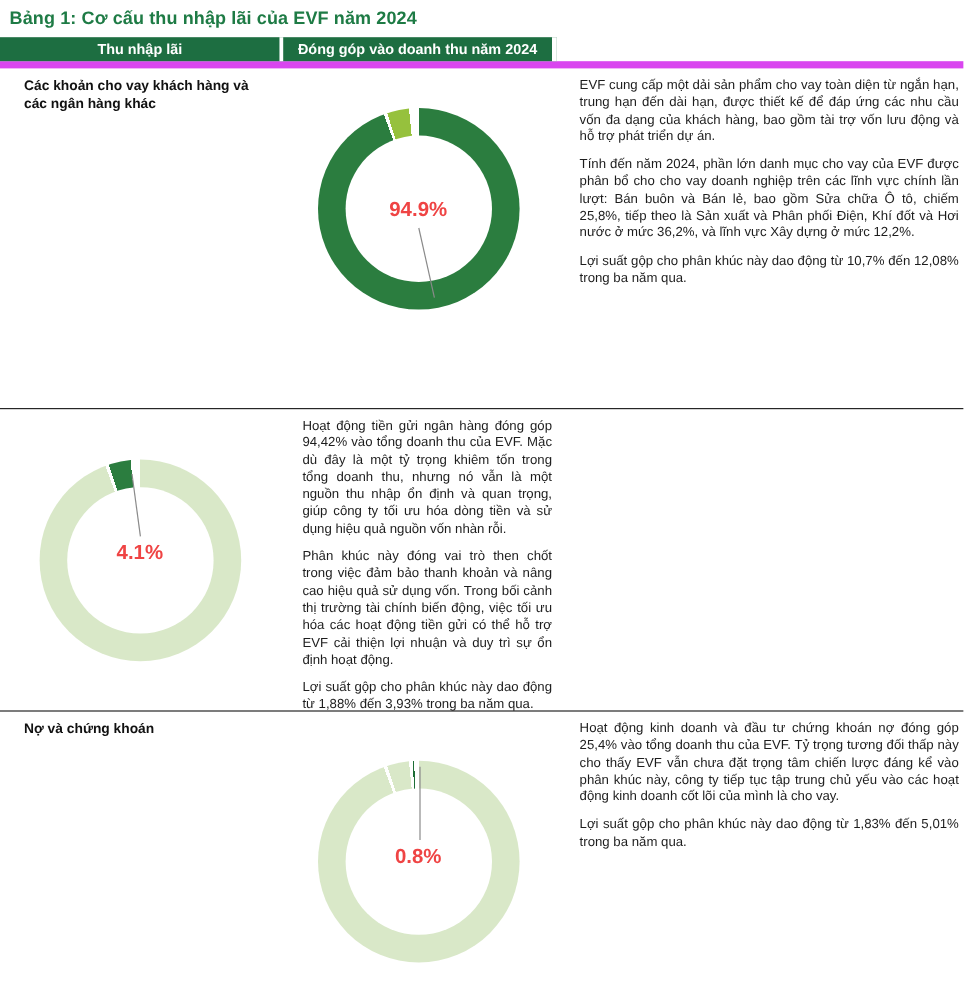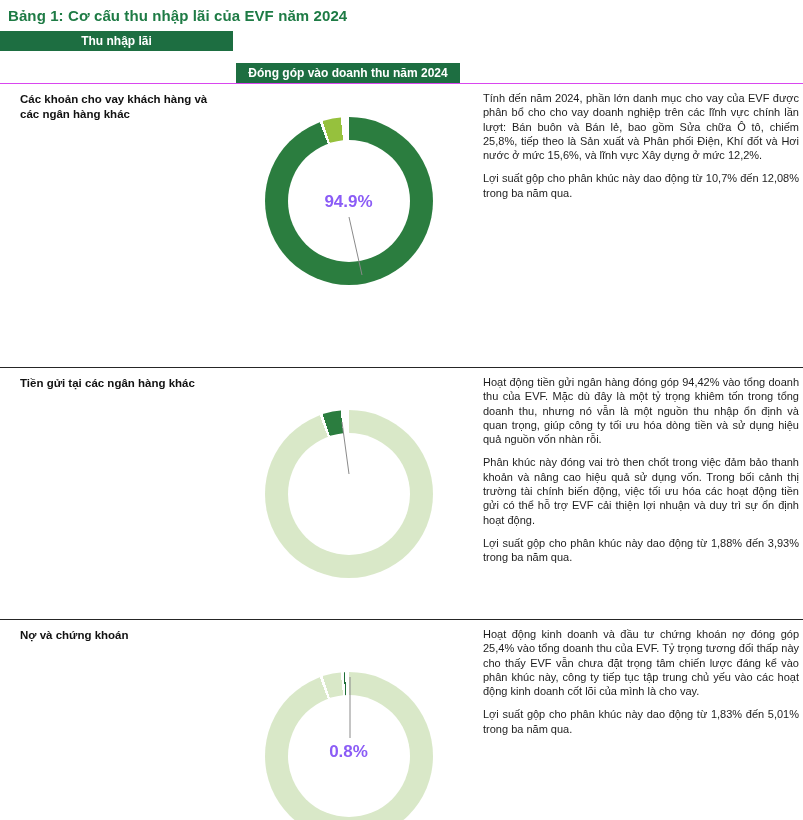--- a/index.html
+++ b/index.html
@@ -10,57 +10,57 @@
     color:#1d1d1d;
   }
   .page { width:803px; height:820px; background:#fff; }
   .title {
     font-size:15px; font-weight:700; color:#1e7b45;
     padding:7px 12px 0 8px; letter-spacing:.1px;
   }
   .thead {
     margin-top:7px;
     display:grid; grid-template-columns:233px 231px 339px;
-    border-bottom:1px solid #d946ef;
+    border-bottom:6px solid #d946ef;
   }
   .th {
     background:#1d6e41; color:#ffffff; font-weight:700; font-size:12px;
     height:20px; line-height:20px; text-align:center;
     white-space:nowrap; overflow:hidden;
   }
-  .th-mid { border-left:3px solid #ffffff; border-right:4px solid #ffffff;margin-top:32px; }
+  .th-mid { border-left:3px solid #ffffff; border-right:4px solid #ffffff; }
   .row {
     display:grid; grid-template-columns:233px 231px 339px;
   }
   .row + .row { border-top:1px solid #262626; }
   .row-1 { height:283px; }
   .row-2 { height:252px; }
   .row-3 { height:237px; }
   .label-cell {
     padding:8px 10px 0 20px;
     font-size:11.5px; font-weight:700; color:#111; line-height:1.3;
   }
   .chart-cell { position:relative; }
   .donut {
     position:absolute; left:50%; transform:translateX(-50%);
     width:168px; height:168px; border-radius:50%;
   }
   .row-1 .donut { top:33px; }
   .row-2 .donut { top:42px; }
-  .row-3 .donut { top:52px; }
+  .row-3 .donut { top:41px; }
   .ring { position:absolute; inset:0; border-radius:50%; }
   .hole {
     position:absolute; left:23px; top:23px; width:122px; height:122px;
     border-radius:50%; background:#ffffff;
   }
   .leader { position:absolute; left:0; top:0; width:168px; height:168px; }
   .leader line { stroke:#8a8a8a; stroke-width:1; }
   .pct {
     position:absolute; left:0; right:0; text-align:center;
-    font-size:17px; font-weight:700; color:#8b5cf6;
+    font-size:17px; font-weight:700; color:#ef4444;
   }
   .pct-0 { top:75px; }
   .pct-1 { top:68px; }
   .pct-2 { top:70px; }
   .desc-cell { padding:7px 4px 0 19px; }
   .desc-cell p {
     font-size:11px; line-height:14.3px; text-align:justify;
     margin-bottom:9px; color:#1d1d1d;
   }
 </style>
@@ -82,34 +82,35 @@
       <div class="donut">
         <div class="ring" style="background: conic-gradient(rgb(43, 125, 63) 0deg, rgb(43, 125, 63) 339.64deg, rgb(255, 255, 255) 339.64deg, rgb(255, 255, 255) 341.64deg, rgb(150, 193, 61) 341.64deg, rgb(150, 193, 61) 354.4deg, rgb(255, 255, 255) 354.4deg, rgb(255, 255, 255) 356.4deg, rgb(255, 255, 255) 356.4deg, rgb(255, 255, 255) 357.28deg, rgb(255, 255, 255) 357.28deg, rgb(255, 255, 255) 359.28deg);"></div>
         <div class="hole"></div>
         <svg class="leader" viewBox="0 0 168 168">
           <line x1="84" y1="100" x2="97" y2="158"></line>
         </svg>
         <div class="pct pct-0">94.9%</div>
       </div>
     </div>
     <div class="desc-cell">
-      <p>Tính đến năm 2024, phần lớn danh mục cho vay của EVF được phân bổ cho cho vay doanh nghiệp trên các lĩnh vực chính lần lượt: Bán buôn và Bán lẻ, bao gồm Sửa chữa Ô tô, chiếm 25,8%, tiếp theo là Sản xuất và Phân phối Điện, Khí đốt và Hơi nước ở mức 15,6%, và lĩnh vực Xây dựng ở mức 12,2%.</p>
+      <p>EVF cung cấp một dải sản phẩm cho vay toàn diện từ ngắn hạn, trung hạn đến dài hạn, được thiết kế để đáp ứng các nhu cầu vốn đa dạng của khách hàng, bao gồm tài trợ vốn lưu động và hỗ trợ phát triển dự án.</p>
+      <p>Tính đến năm 2024, phần lớn danh mục cho vay của EVF được phân bổ cho cho vay doanh nghiệp trên các lĩnh vực chính lần lượt: Bán buôn và Bán lẻ, bao gồm Sửa chữa Ô tô, chiếm 25,8%, tiếp theo là Sản xuất và Phân phối Điện, Khí đốt và Hơi nước ở mức 36,2%, và lĩnh vực Xây dựng ở mức 12,2%.</p>
       <p>Lợi suất gộp cho phân khúc này dao động từ 10,7% đến 12,08% trong ba năm qua.</p>
     </div>
   </div>
 
   <div class="row row-2">
-    <div class="label-cell">Tiền gửi tại các ngân hàng khác</div>
     <div class="chart-cell">
       <div class="donut">
         <div class="ring" style="background: conic-gradient(rgb(217, 232, 200) 0deg, rgb(217, 232, 200) 339.64deg, rgb(255, 255, 255) 339.64deg, rgb(255, 255, 255) 341.64deg, rgb(43, 125, 63) 341.64deg, rgb(43, 125, 63) 354.4deg, rgb(255, 255, 255) 354.4deg, rgb(255, 255, 255) 356.4deg, rgb(255, 255, 255) 356.4deg, rgb(255, 255, 255) 357.28deg, rgb(255, 255, 255) 357.28deg, rgb(255, 255, 255) 359.28deg);"></div>
         <div class="hole"></div>
         <svg class="leader" viewBox="0 0 168 168">
           <line x1="77" y1="12" x2="84" y2="64"></line>
         </svg>
+        <div class="pct pct-1">4.1%</div>
       </div>
     </div>
     <div class="desc-cell">
       <p>Hoạt động tiền gửi ngân hàng đóng góp 94,42% vào tổng doanh thu của EVF. Mặc dù đây là một tỷ trọng khiêm tốn trong tổng doanh thu, nhưng nó vẫn là một nguồn thu nhập ổn định và quan trọng, giúp công ty tối ưu hóa dòng tiền và sử dụng hiệu quả nguồn vốn nhàn rỗi.</p>
       <p>Phân khúc này đóng vai trò then chốt trong việc đảm bảo thanh khoản và nâng cao hiệu quả sử dụng vốn. Trong bối cảnh thị trường tài chính biến động, việc tối ưu hóa các hoạt động tiền gửi có thể hỗ trợ EVF cải thiện lợi nhuận và duy trì sự ổn định hoạt động.</p>
       <p>Lợi suất gộp cho phân khúc này dao động từ 1,88% đến 3,93% trong ba năm qua.</p>
     </div>
   </div>
 
   <div class="row row-3">

